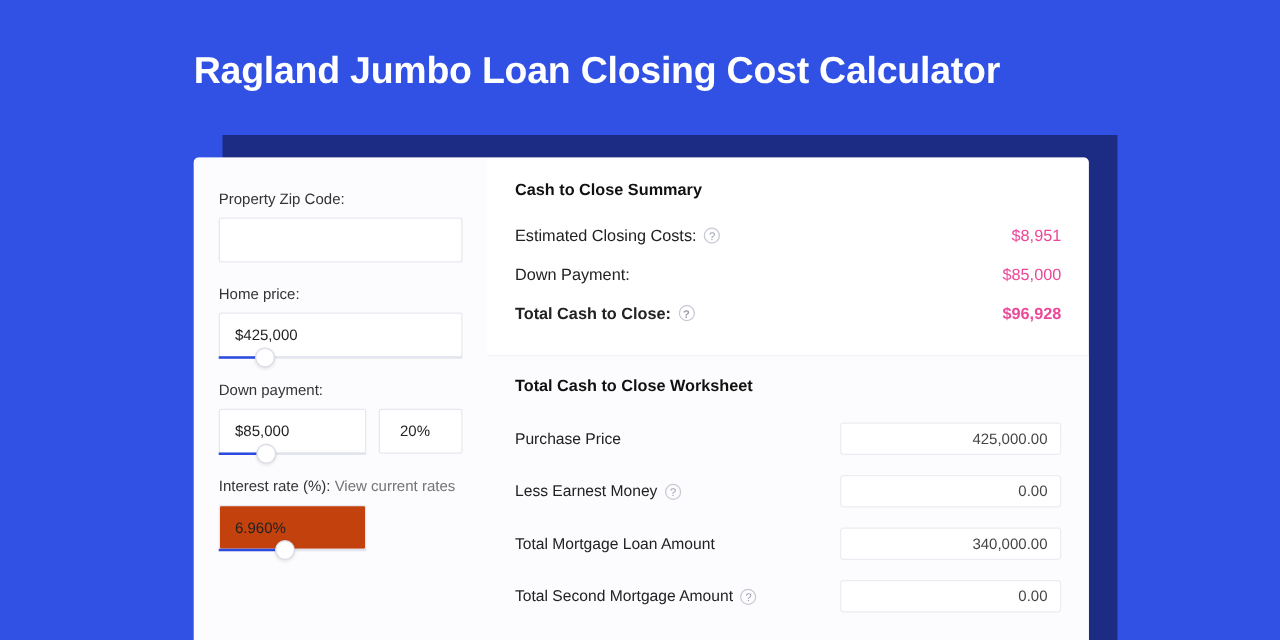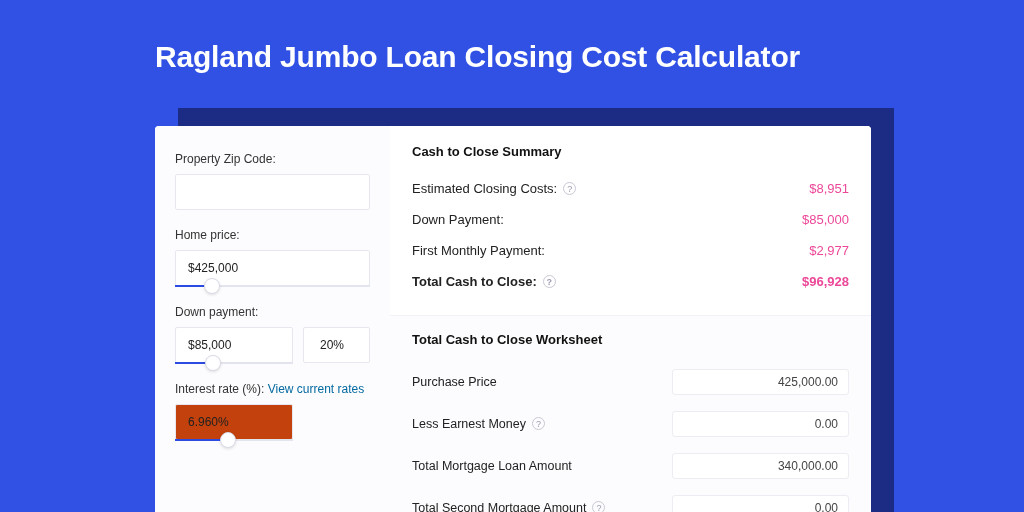--- a/index.html
+++ b/index.html
@@ -93,21 +93,21 @@
     height: 36px;
     border: 1px solid #e7e7ef;
     border-radius: 2px;
     background: #fff;
     font-size: 12px;
     padding: 0 16px;
     color: #222;
     text-align: left;
   }
   .rate-link {
-    color: #0369a1;
+    color: #737373;
     font-size: 12px;
     text-decoration: none;
     cursor: pointer;
   }
   .rate-input {
     width: 118px;
     height: 36px;
     border: 1px solid #e7e7ef;
     border-radius: 2px;
     background: #c2410c;
@@ -154,21 +154,21 @@
     font-weight: 700;
     margin-bottom: 14px;
   }
   .ws-row {
     display: flex;
     justify-content: space-between;
     align-items: center;
     font-size: 12.5px;
     padding: 8px 0;
   }
-  .ws-label { color: #222; display:flex; align-items:flex-start; gap:6px;}
+  .ws-label { color: #222; display:flex; align-items:flex-end; gap:6px;}
   .ws-value {
     min-width: 86px;
     height: 26px;
     border: 1px solid #ececf2;
     border-radius: 3px;
     background: #fff;
     font-size: 12px;
     color: #444;
     text-align: right;
     padding: 1px 10px;
@@ -240,26 +240,20 @@
       <span class="sum-value">$8,951</span>
     </div>
 
     <div class="sum-row">
       <span class="sum-label">
         <span>Down Payment:</span>
       </span>
       <span class="sum-value">$85,000</span>
     </div>
 
-    <div class="sum-row">
-      <span class="sum-label">
-        <span>First Monthly Payment:</span>
-      </span>
-      <span class="sum-value">$2,977</span>
-    </div>
 
     <div class="sum-row bold">
       <span class="sum-label">
         <span>Total Cash to Close:</span>
         <span class="help-icon">?</span>
       </span>
       <span class="sum-value">$96,928</span>
     </div>
 
     <div class="divider-gap"></div>

